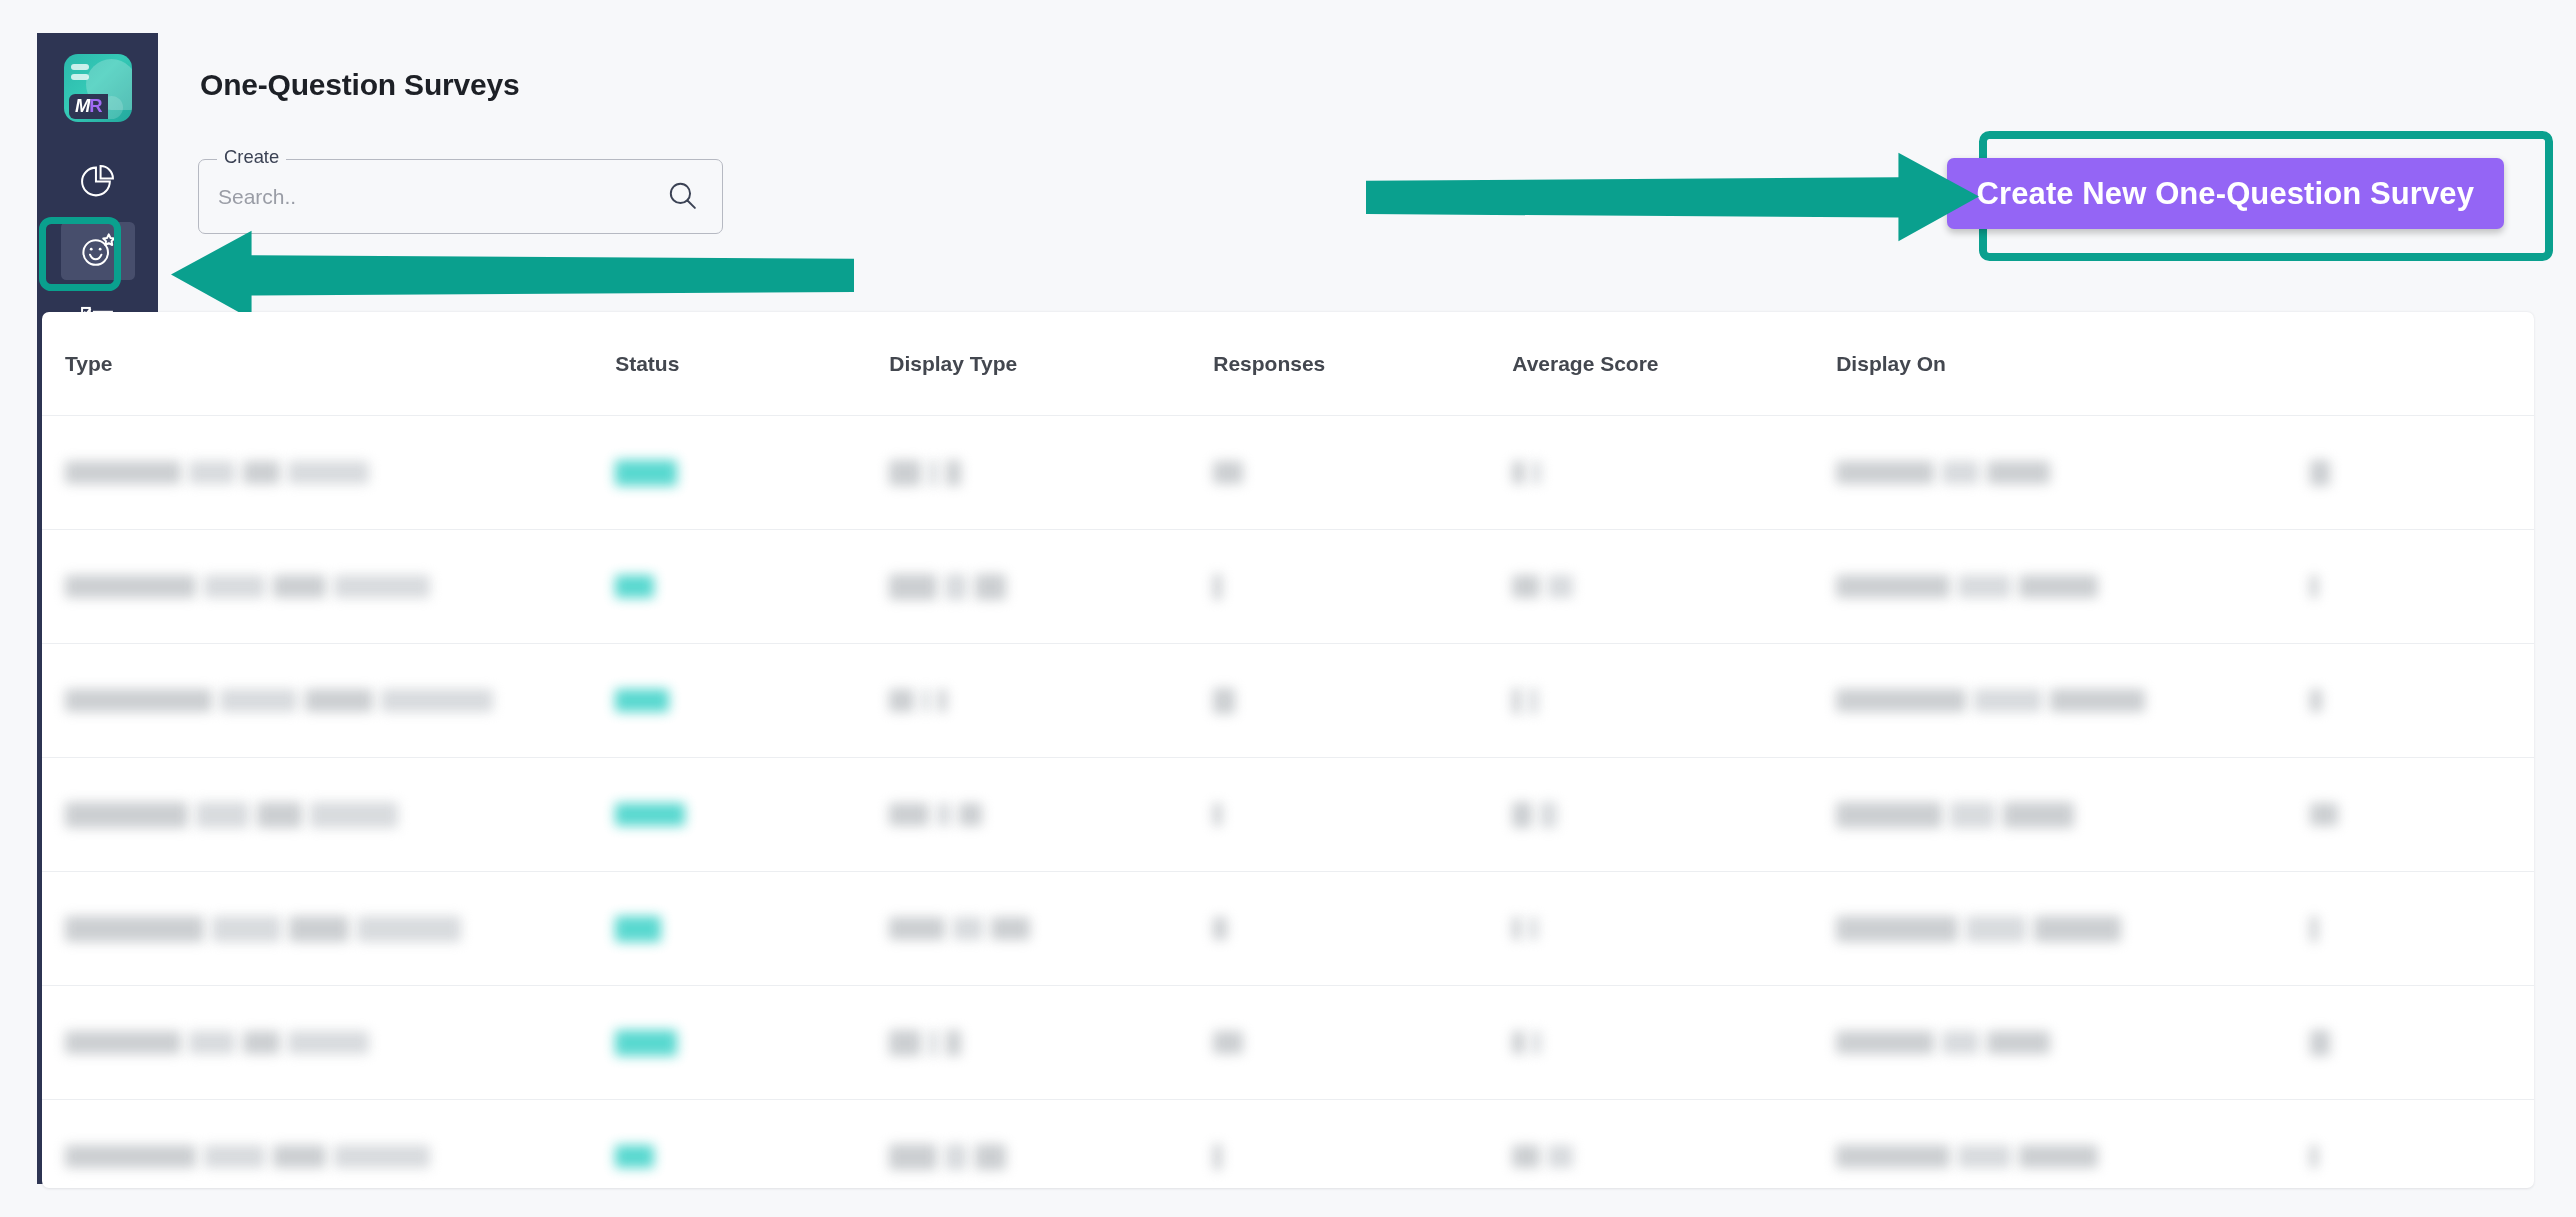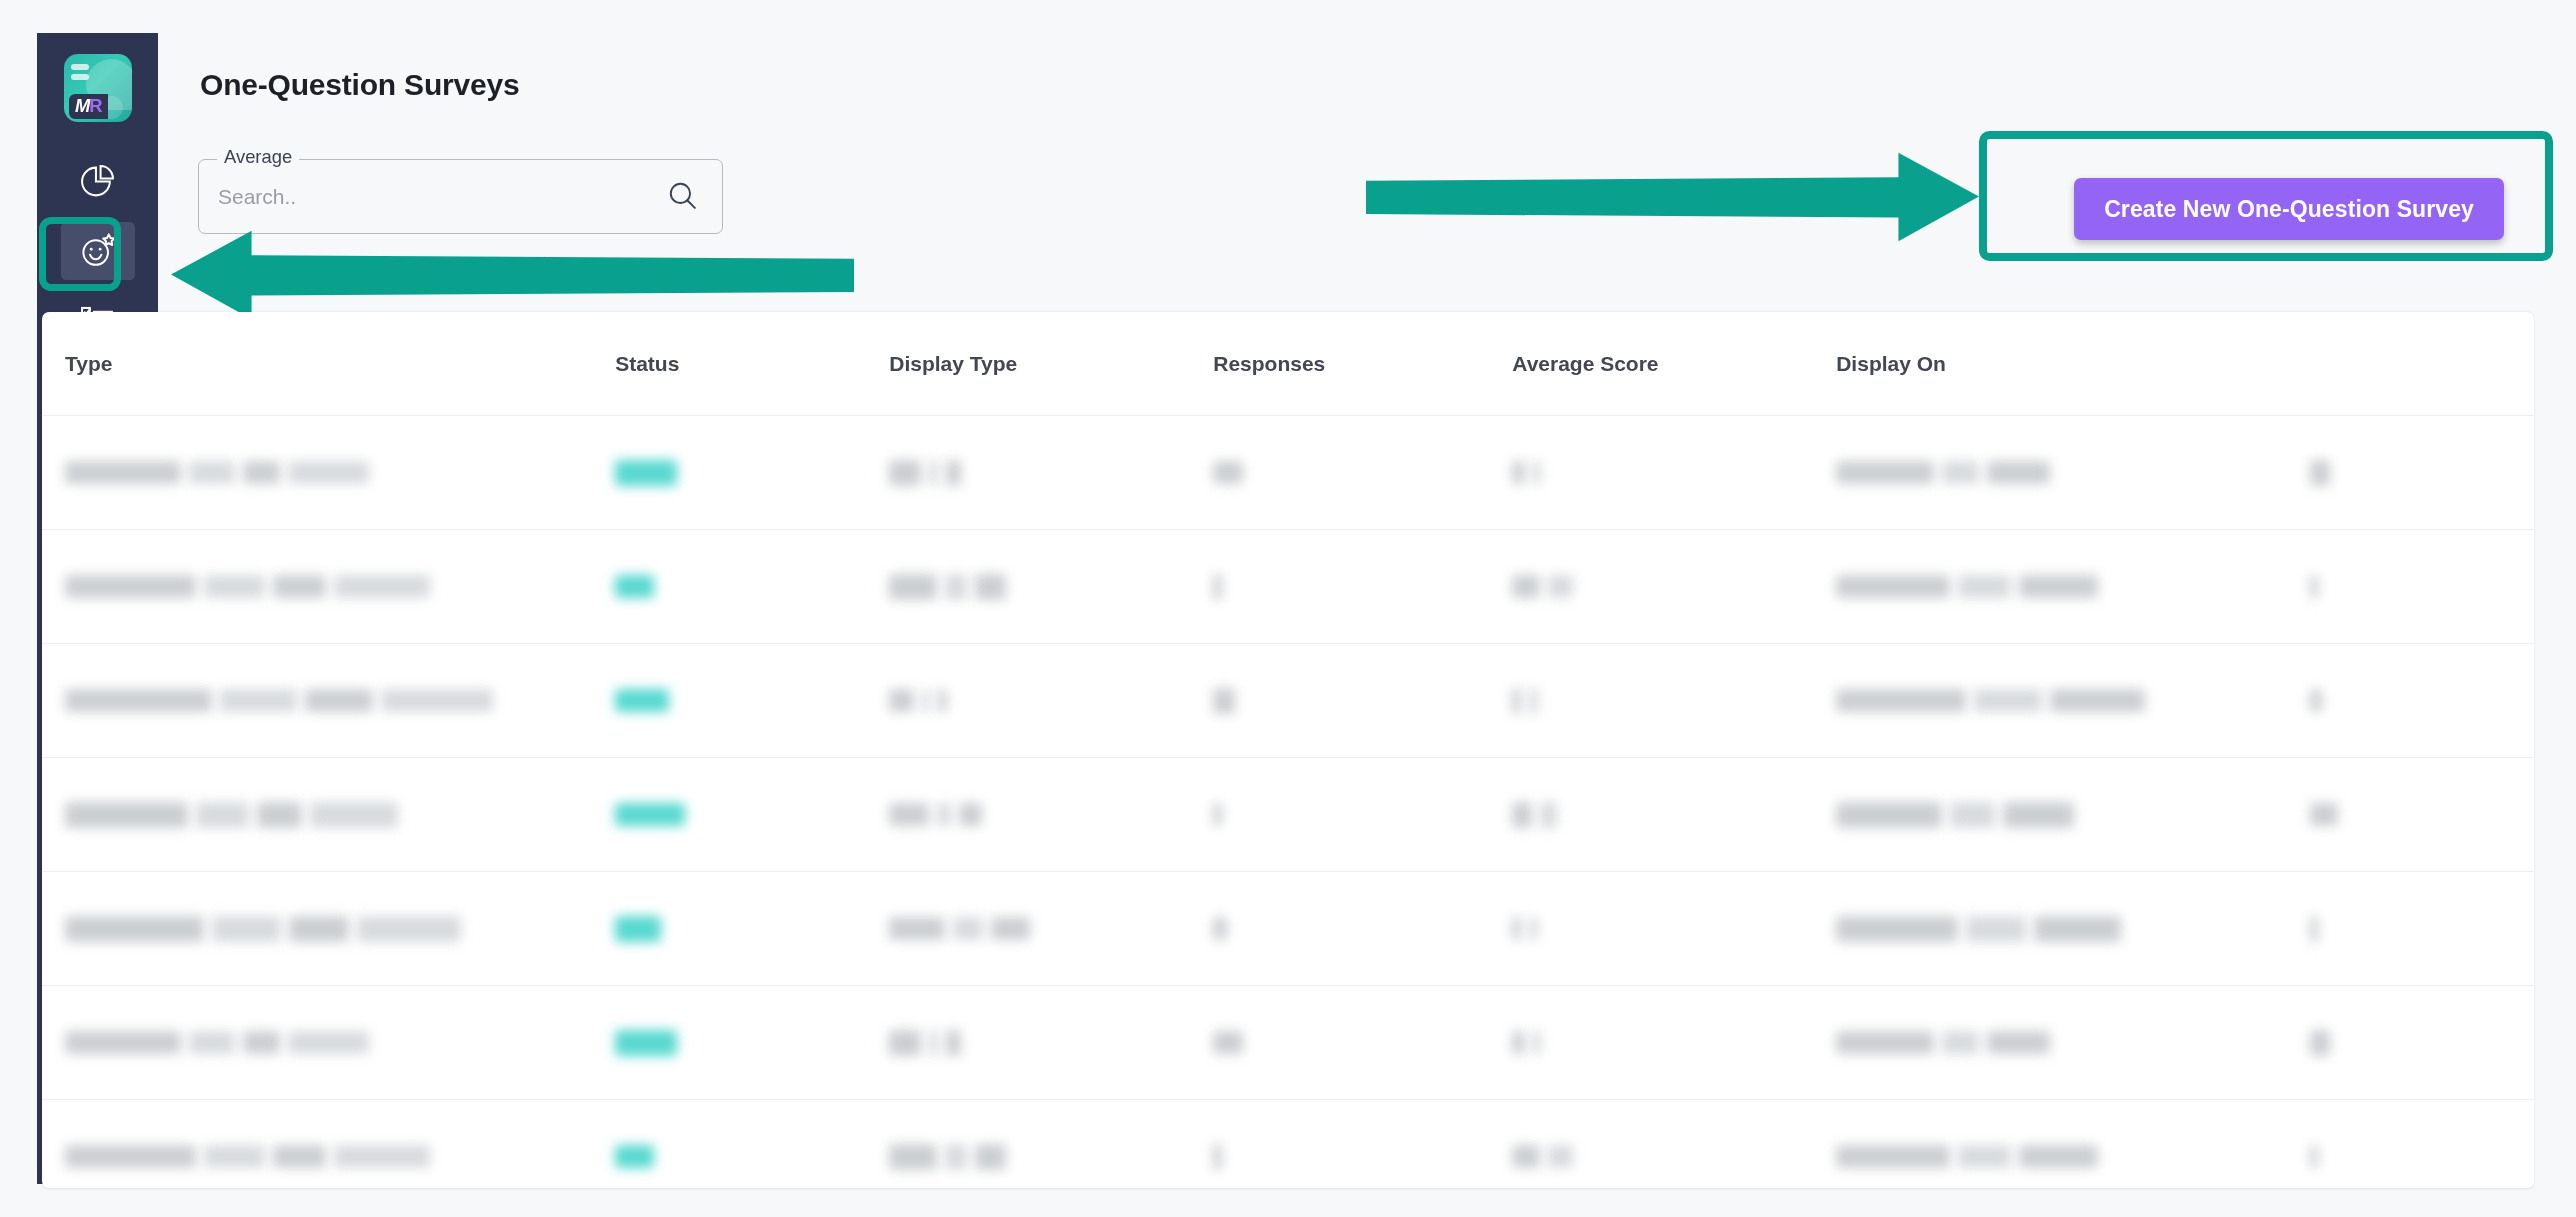--- a/index.html
+++ b/index.html
@@ -127,26 +127,25 @@
     border-radius: 10.5px;
     background: #f7f8fa;
   }
   .create-btn {
     position: absolute; right: 72px; top: 158px;
     padding: 17.5px 30px;
     background: #9465f5;
     color: #ffffff;
     border: 0; border-radius: 7px;
     font-family: "Liberation Sans", sans-serif;
-    font-size: 23px; font-weight: bold;
+    font-size: 31px; font-weight: bold;
     letter-spacing: 0.1px;
     cursor: pointer;
     box-shadow: 0 3.5px 7.9px rgba(0,0,0,0.22);
     white-space: nowrap;
-    margin-top: 20px;
   }
 
   
   .arrow { position: absolute; pointer-events: none; }
   .arrow-left { left: 171px; top: 229px; }
   .arrow-right { left: 1366px; top: 151px; }
 
   
   .table-card {
     position: absolute;
@@ -362,21 +361,21 @@
     <div class="search-wrap">
       <div class="search-box">
         <input class="search-input" type="text" placeholder="Search.." style="">
         <span class="search-icon">
           <svg width="33" height="33" viewBox="0 0 24 24" fill="none" stroke="#3b4254" stroke-width="1.4">
             <circle cx="10.5" cy="10.5" r="7"></circle>
             <path d="M15.6 15.6L21 21" stroke-linecap="round"></path>
           </svg>
         </span>
       </div>
-      <span class="search-legend">Average</span>
+      <span class="search-legend">Create</span>
     </div>
 
   </main>
 
   <div class="create-hl"></div>
 
   <button class="create-btn">Create New One-Question Survey</button>
 
   <div class="arrow arrow-left">
     <svg width="683" height="92" viewBox="0 0 780 105">

